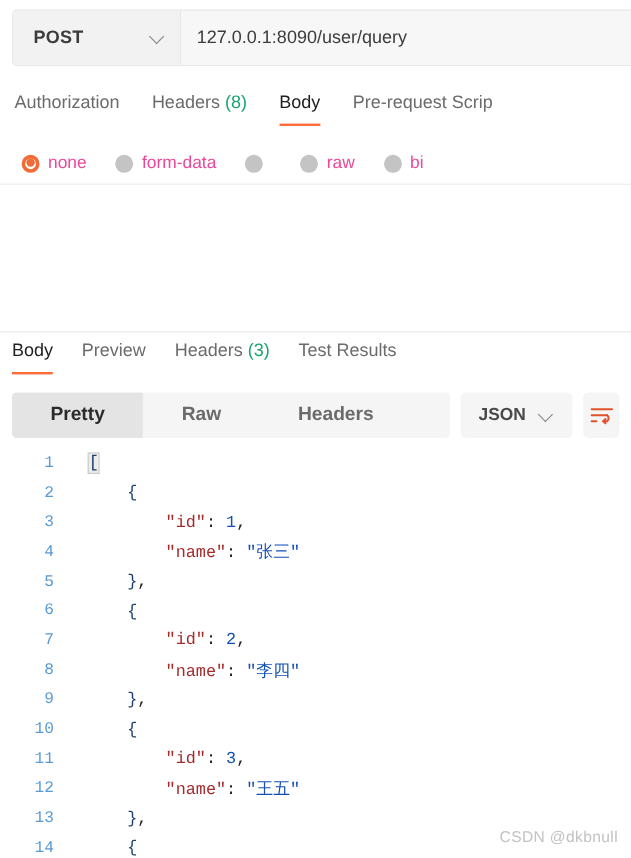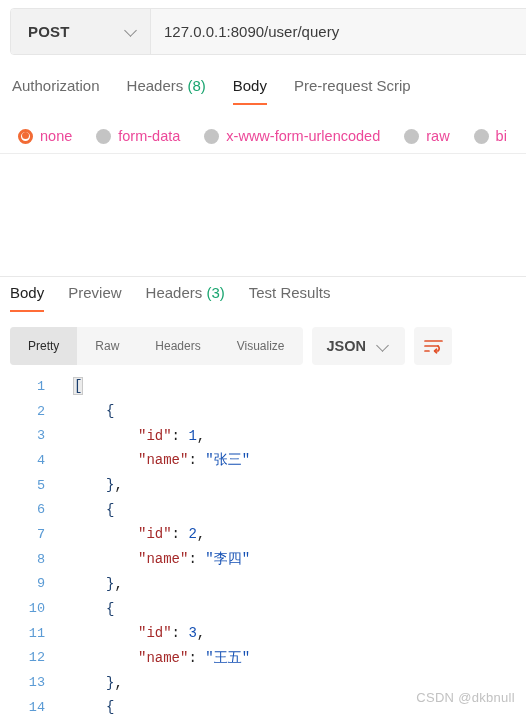--- a/index.html
+++ b/index.html
@@ -215,25 +215,26 @@
     align-items: stretch;
     background: #f5f5f5;
     border-radius: 4px;
     height: 38px;
     overflow: hidden;
   }
   .seg-item {
     display: flex;
     align-items: center;
     justify-content: center;
-    padding: 0 18px;
-    font-size: 12px;
+    padding: 0 32px;
+    font-size: 16px;
     color: #6b6b6b;
     cursor: pointer;
     white-space: nowrap;
+    font-weight: bold;
   }
   .seg-item.active {
     background: #e4e4e4;
     color: #2b2b2b;
   }
   .json-sel {
     display: flex;
     align-items: center;
     justify-content: center;
     gap: 11px;
@@ -349,21 +350,20 @@
       <div class="radio-item selected">
         <span class="radio-dot"></span>
         <span class="radio-label">none</span>
       </div>
       <div class="radio-item">
         <span class="radio-dot"></span>
         <span class="radio-label">form-data</span>
       </div>
       <div class="radio-item">
         <span class="radio-dot"></span>
-        <span class="radio-label">x-www-form-urlencoded</span>
       </div>
       <div class="radio-item">
         <span class="radio-dot"></span>
         <span class="radio-label">raw</span>
       </div>
       <div class="radio-item">
         <span class="radio-dot"></span>
         <span class="radio-label">bi</span>
       </div>
     </div>

